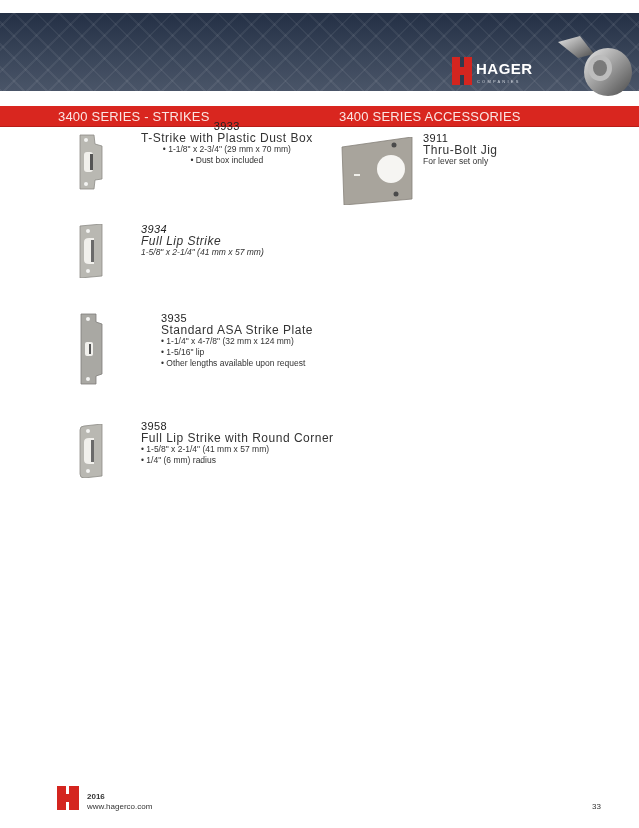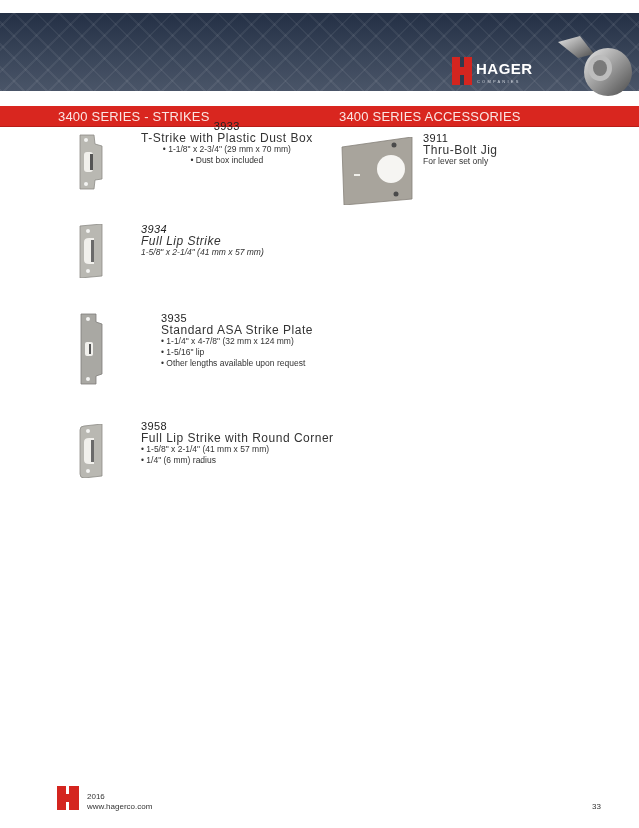--- a/index.html
+++ b/index.html
@@ -52,21 +52,21 @@
   .product { position: absolute; }
   .prod-img { position: absolute; }
   .prod-text { position: absolute; white-space: nowrap; }
   .prod-num { font-size: 11px; color: #222; line-height: 13px; letter-spacing: 0.4px; }
   .prod-name { font-size: 12px; color: #333; line-height: 11px; letter-spacing: 0.5px; }
   .prod-line { font-size: 8.5px; color: #333; line-height: 11px; }
 
   .footer-logo { position: absolute; left: 57px; top: 786px; width: 22px; height: 24px; background: #d4251f; }
   .footer-logo::before { content: ""; position: absolute; left: 9px; top: 0; width: 3px; height: 8px; background: #fff; }
   .footer-logo::after { content: ""; position: absolute; left: 9px; bottom: 0; width: 3px; height: 8px; background: #fff; }
-  .footer-year { position: absolute; left: 87px; top: 792px; font-size: 8px; color: #333; }
+  .footer-year { position: absolute; left: 87px; top: 792px; font-size: 8px; color: #333; font-weight: bold; }
   .footer-url { position: absolute; left: 87px; top: 802px; font-size: 8px; color: #333; }
   .page-num { position: absolute; left: 592px; top: 802px; font-size: 8px; color: #333; }
 </style>
 </head>
 <body>
 
 <div class="banner">
   <div class="logo">
     <div class="logo-mark"></div>
     <div class="logo-word">HAGER</div>

